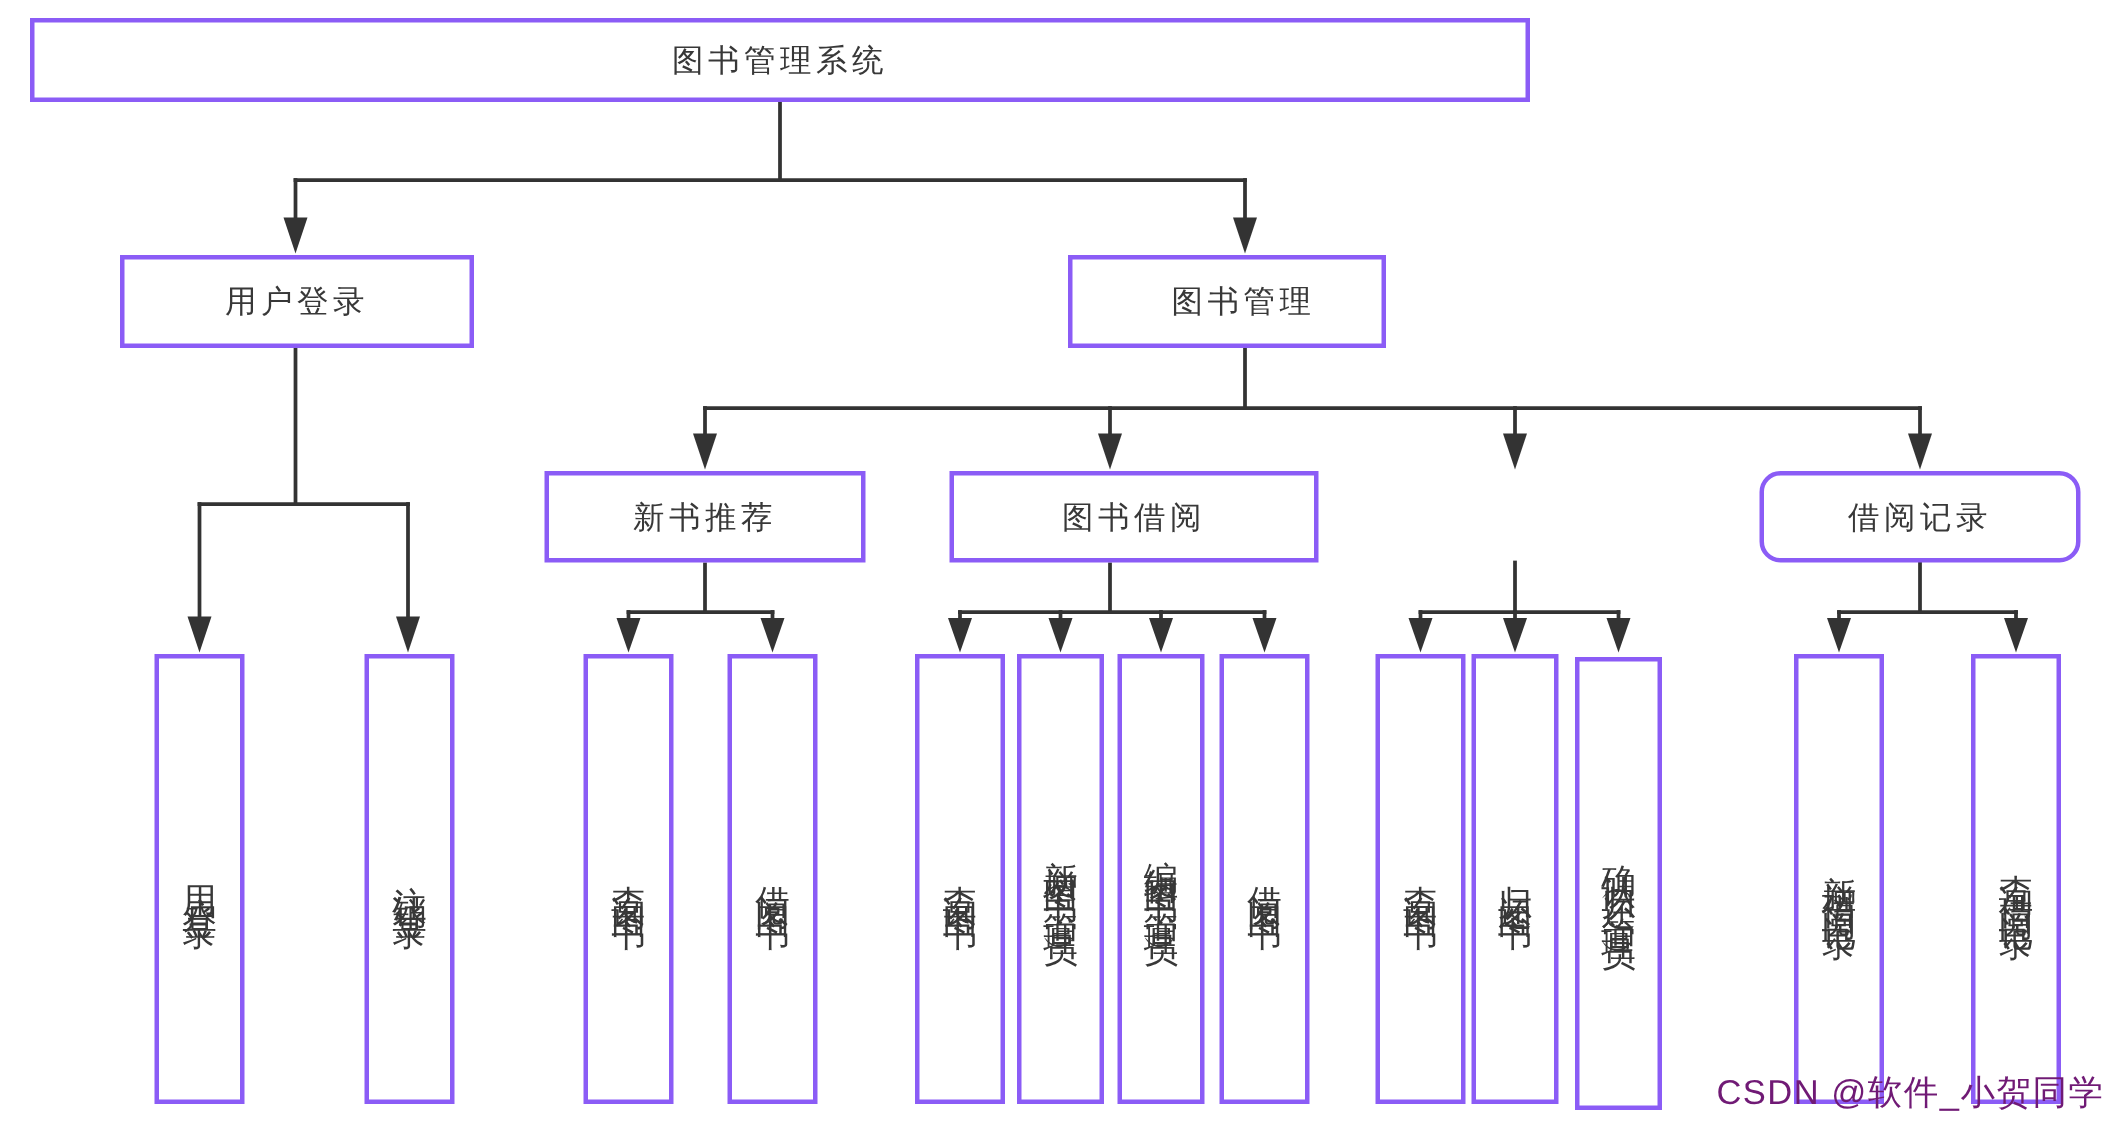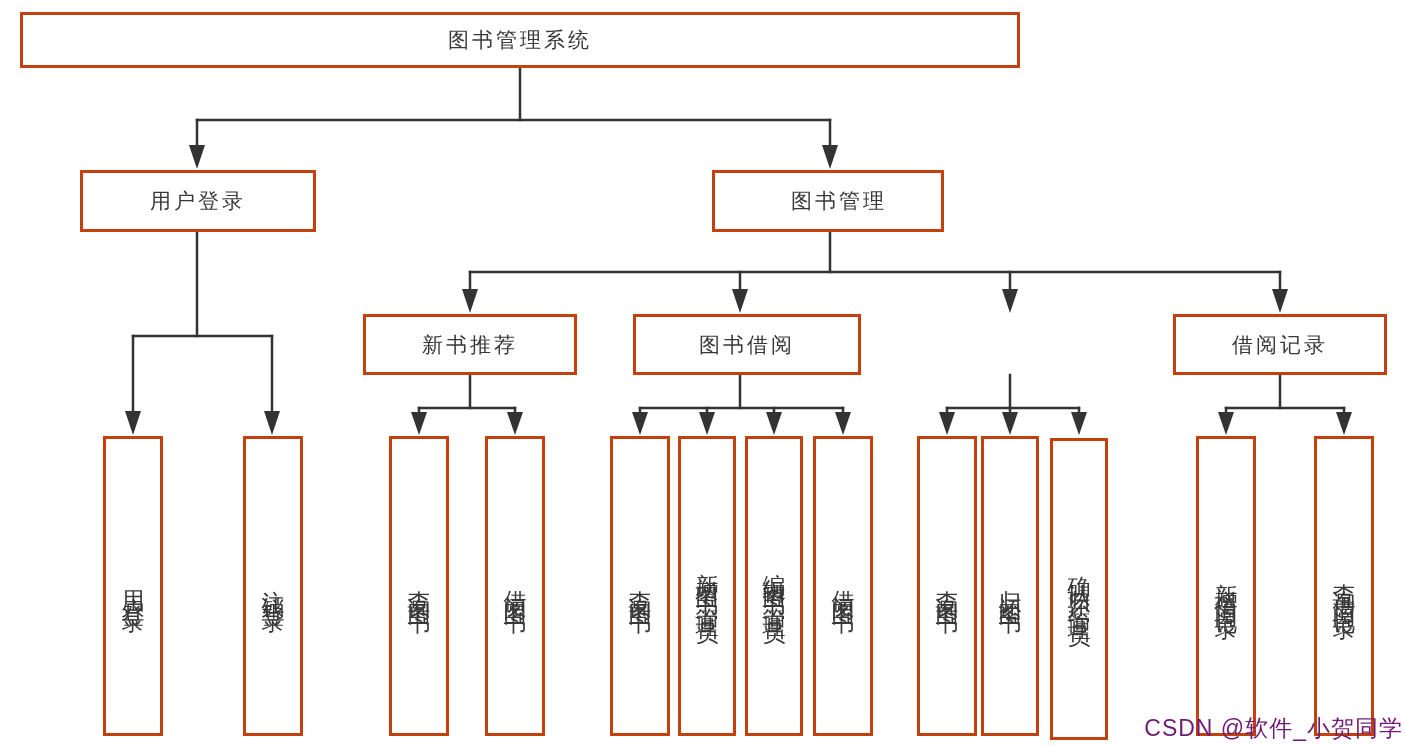--- a/index.html
+++ b/index.html
@@ -14,21 +14,21 @@
   #connector-layer {
     position: absolute;
     left: 0; top: 0;
     width: 1405px; height: 747px;
     pointer-events: none;
   }
   .node {
     position: absolute;
     box-sizing: border-box;
     background: #ffffff;
-    border: 3px solid #c2410c;
+    border: 3px solid #8b5cf6;
     display: flex;
     align-items: center;
     justify-content: center;
     color: #383838;
   }
   .node.h { font-size: 21px; letter-spacing: 3px; white-space: nowrap; }
   .node.v span {
     writing-mode: vertical-rl;
     text-orientation: mixed;
     font-size: 23px;
@@ -118,31 +118,31 @@
     </g>
   </svg>
 
   <div class="node h" style="left:20px; top:12px; width:1000px; height:56px;">
     <span>图书管理系统</span>
   </div>
 
   <div class="node h" style="left:80px; top:170px; width:236px; height:62px;">
     <span>用户登录</span>
   </div>
-  <div class="node h" style="left:712px; top:170px; width:232px; height:62px;padding-left:22px;">
+  <div class="node h" style="left:712px; top:170px; width:212px; height:62px;padding-left:22px;">
     <span>图书管理</span>
   </div>
 
   <div class="node h" style="left:363px; top:314px; width:214px; height:61px;">
     <span>新书推荐</span>
   </div>
-  <div class="node h" style="left:633px; top:314px; width:228px; height:61px;">
+  <div class="node h" style="left:633px; top:314px; width:246px; height:61px;">
     <span>图书借阅</span>
   </div>
-  <div class="node h" style="left:1173px; top:314px; width:214px; height:61px;">
+  <div class="node h" style="left:1173px; top:314px; width:214px; height:61px;border-radius:14px;">
     <span>借阅记录</span>
   </div>
 
   <div class="node v" style="left:103px; top:436px; width:60px; height:300px;">
     <span>用户登录</span>
   </div>
   <div class="node v" style="left:243px; top:436px; width:60px; height:300px;">
     <span>注销登录</span>
   </div>
 

